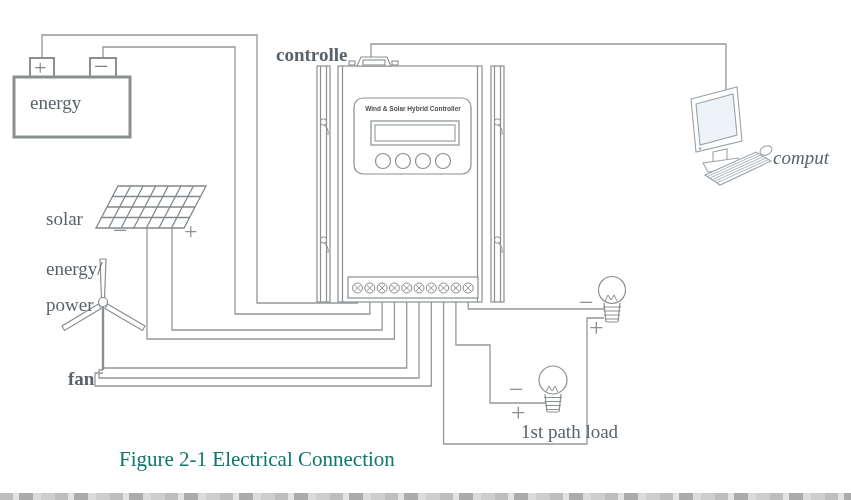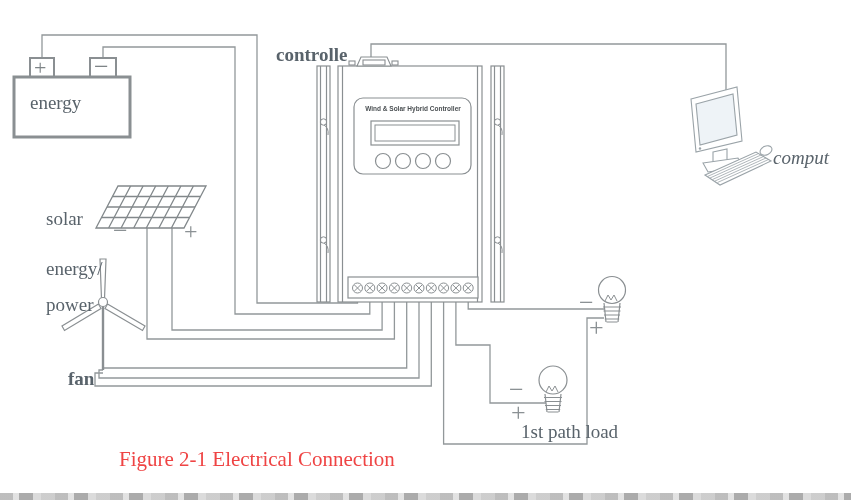--- a/index.html
+++ b/index.html
@@ -1,21 +1,21 @@
 <!DOCTYPE html>
 <html><head>
 <meta charset="utf-8">
 <style>
   html,body{margin:0;padding:0;background:#ffffff;}
   #stage{position:relative;width:851px;height:500px;background:#ffffff;overflow:hidden;
          font-family:"Liberation Serif", serif;}
   .lbl{position:absolute;color:#59636b;font-size:19px;line-height:1.05;white-space:pre;}
   .sign{position:absolute;color:#8b9194;font-family:"Liberation Serif",serif;}
   #svgwrap{position:absolute;left:0;top:0;width:851px;height:500px;}
-  .caption{position:absolute;left:119px;top:447px;color:#ef4444;font-size:21px;}
+  .caption{position:absolute;left:119px;top:447px;color:#0f766e;font-size:21px;}
   .ctl-title{position:absolute;left:356px;top:105px;width:114px;text-align:center;
              font-family:"Liberation Sans",sans-serif;font-weight:bold;font-size:6.5px;color:#4a4f52;}
   .bottom-strip{position:absolute;left:0px;top:493px;width:851px;height:7px;opacity:.75;
     background:repeating-linear-gradient(90deg,#a8a8a8 0 13px,#d9d9d9 13px 19px,#8f8f8f 19px 33px,#cfcfcf 33px 41px,#bdbdbd 41px 55px);}
 </style>
 </head>
 <body>
 
 <div id="stage">
 

